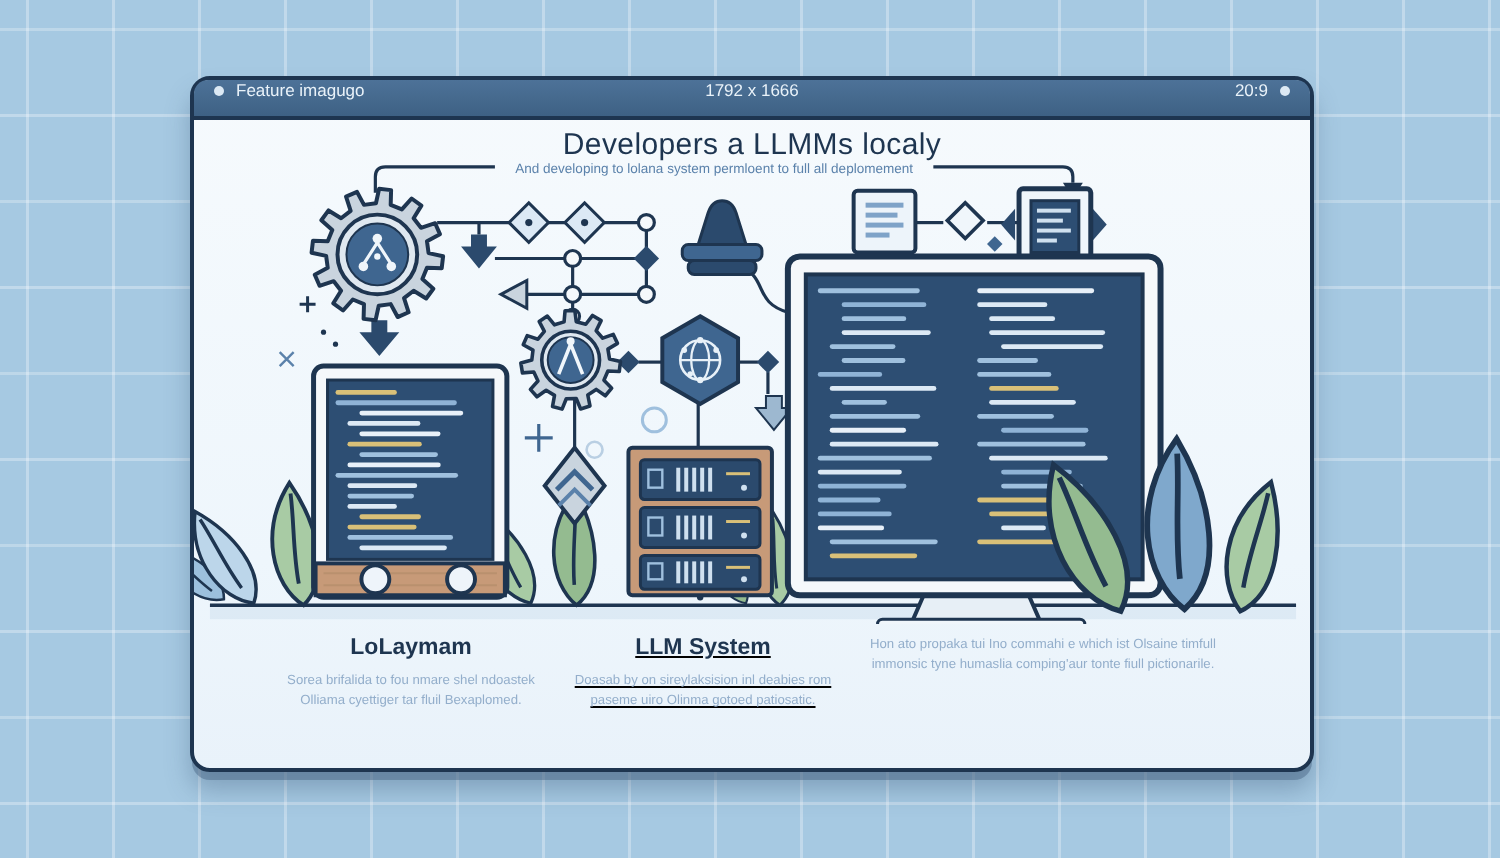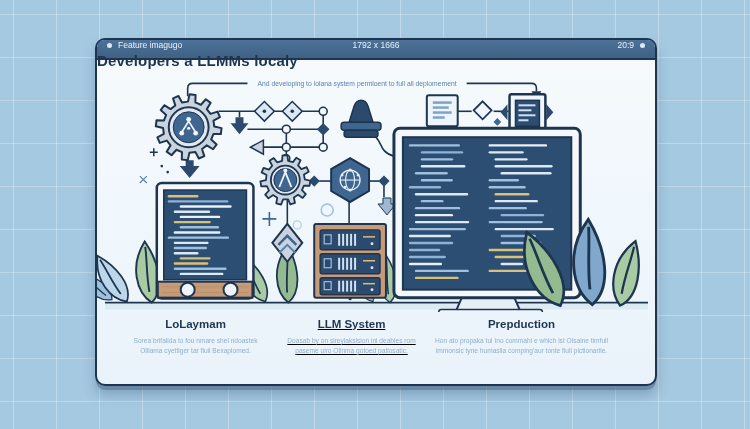--- a/index.html
+++ b/index.html
@@ -17,28 +17,28 @@
     border:2.5px solid #1e3550;border-radius:10px;
     box-shadow:0 5px 0 -1px rgba(70,100,130,.45), 0 9px 12px rgba(60,90,120,.35);}
   .titlebar{position:absolute;left:0;top:0;right:0;height:20px;
     background:linear-gradient(180deg,#4d7298 0%,#3e6184 100%);
     border-bottom:2px solid #1e3550;border-radius:7px 7px 0 0;
     display:flex;align-items:flex-start;justify-content:space-between;
     padding:0 10px;box-sizing:border-box;color:#e9f2f9;font-size:8.5px;}
   .tb-group{display:flex;align-items:center;gap:6px;}
   .tb-dot{width:5px;height:5px;border-radius:50%;background:#dce9f4;}
   .tb-center{position:absolute;left:0;right:0;text-align:center;pointer-events:none;}
-  .heading{position:absolute;top:12px;left:0;width:100%;text-align:left;
-    font-size:15px;font-weight:bold;color:#1e3550;letter-spacing:.2px;}
+  .heading{position:absolute;top:24px;left:0;width:100%;text-align:center;
+    font-size:15px;font-weight:normal;color:#1e3550;letter-spacing:.2px;}
   .illu{position:absolute;left:0;top:38px;}
   .captions{position:absolute;left:0;top:278px;width:558px;height:62px;}
   .cap{position:absolute;text-align:center;}
   .cap-title{font-size:11.5px;font-weight:bold;color:#1e3550;margin-bottom:6px;}
   .cap-desc{font-size:6.6px;color:#93aecb;line-height:1.55;}
-  .cap1{left:16px;width:165px;}
+  .cap1{left:26px;width:165px;}
   .cap2{left:172px;width:165px;text-decoration:underline;}
   .cap3{left:322px;width:205px;}
 </style>
 </head>
 <body>
 
 <div class="stage">
   <div class="window">
 
     <div class="titlebar">
@@ -336,21 +336,20 @@
         </div>
       </div>
       <div class="cap cap2">
         <div class="cap-title">LLM System</div>
         <div class="cap-desc">
           <div>Doasab by on sireylaksision inl deabies rom</div>
           <div>paseme uiro Olinma gotoed patiosatic.</div>
         </div>
       </div>
       <div class="cap cap3">
-        <div class="cap-title">Prepduction</div>
         <div class="cap-desc">
           <div>Hon ato propaka tui Ino commahi e which ist Olsaine timfull</div>
           <div>immonsic tyne humaslia comping'aur tonte fiull pictionarile.</div>
         </div>
       </div>
     </div>
 
   </div>
 </div>
 

